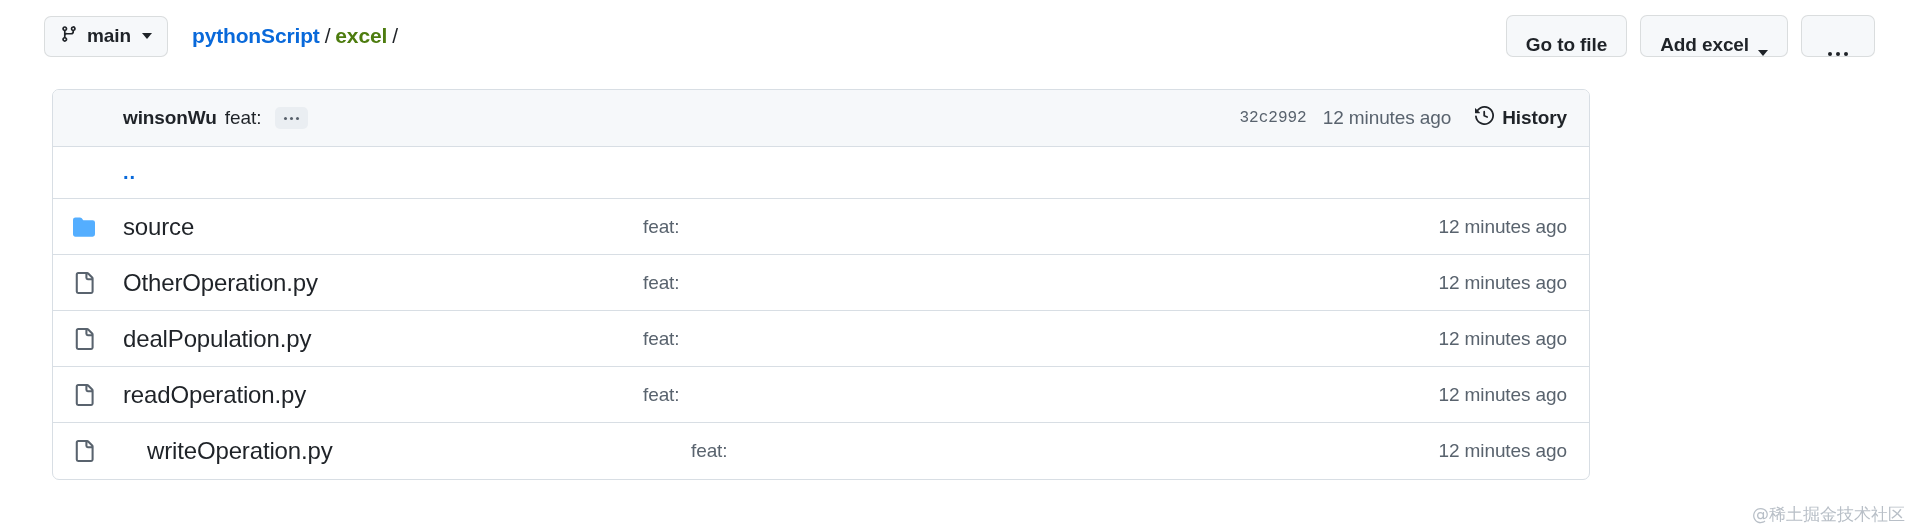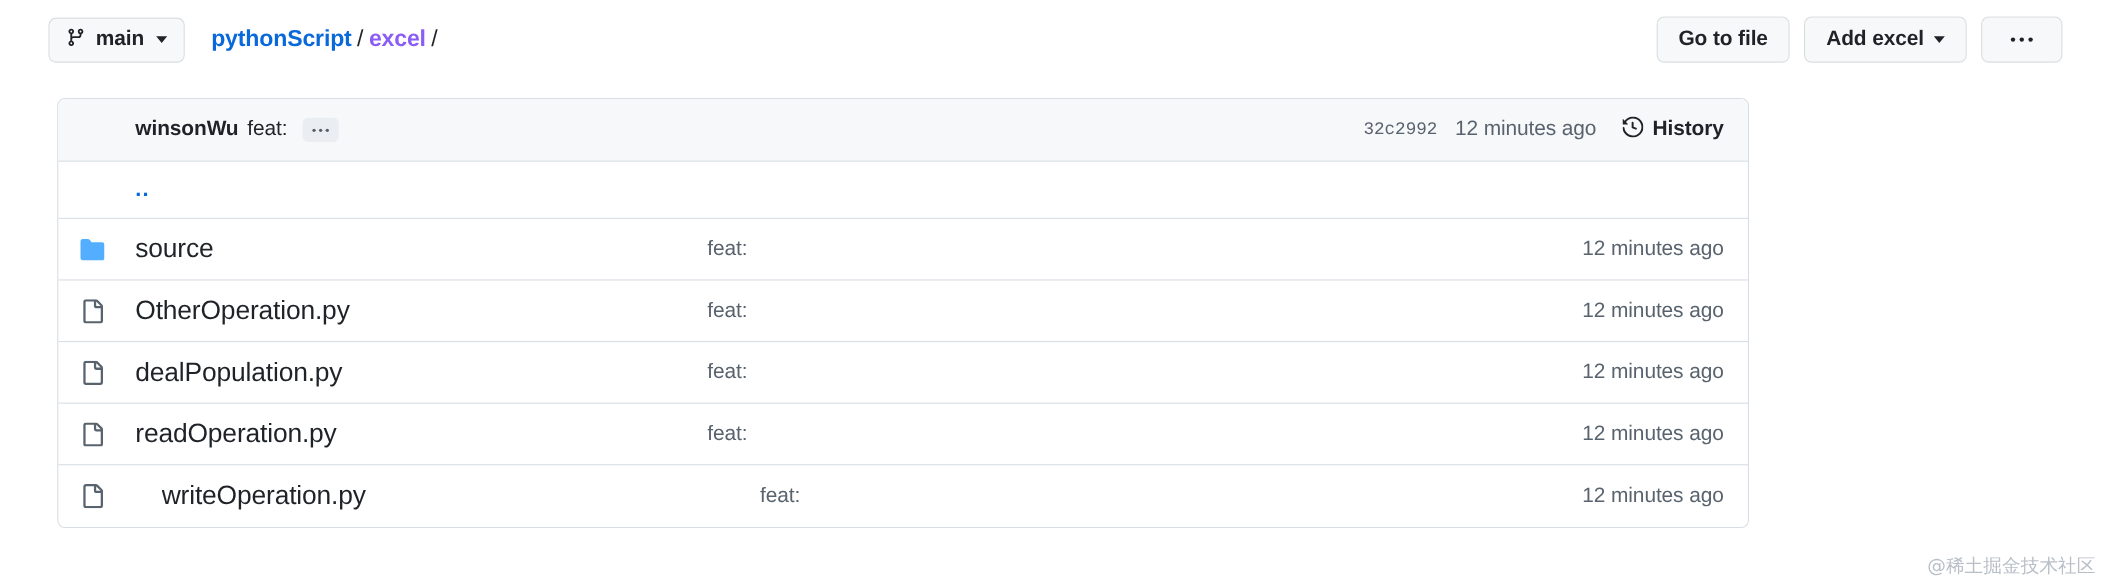--- a/index.html
+++ b/index.html
@@ -67,33 +67,33 @@
   .breadcrumb .repo {
     color: #0969da;
     cursor: pointer;
   }
   .breadcrumb .sep {
     color: #1f2328;
     font-weight: 400;
     margin: 0 5px;
   }
   .breadcrumb .dir {
-    color: #8b5cf6;
+    color: #4d7c0f;
     cursor: pointer;
   }
 
   .toolbar-right {
     margin-left: auto;
     display: flex;
     align-items: center;
     gap: 13px;
   }
   .btn {
     display: inline-flex;
-    align-items: center;
+    align-items: flex-end;
     justify-content: center;
     gap: 7px;
     height: 42px;
     padding: 0 19px;
     background: #f6f8fa;
     border: 1px solid rgba(31,35,40,0.13);
     border-radius: 7px;
     font-size: 19px;
     font-weight: 600;
     color: #1f2328;

